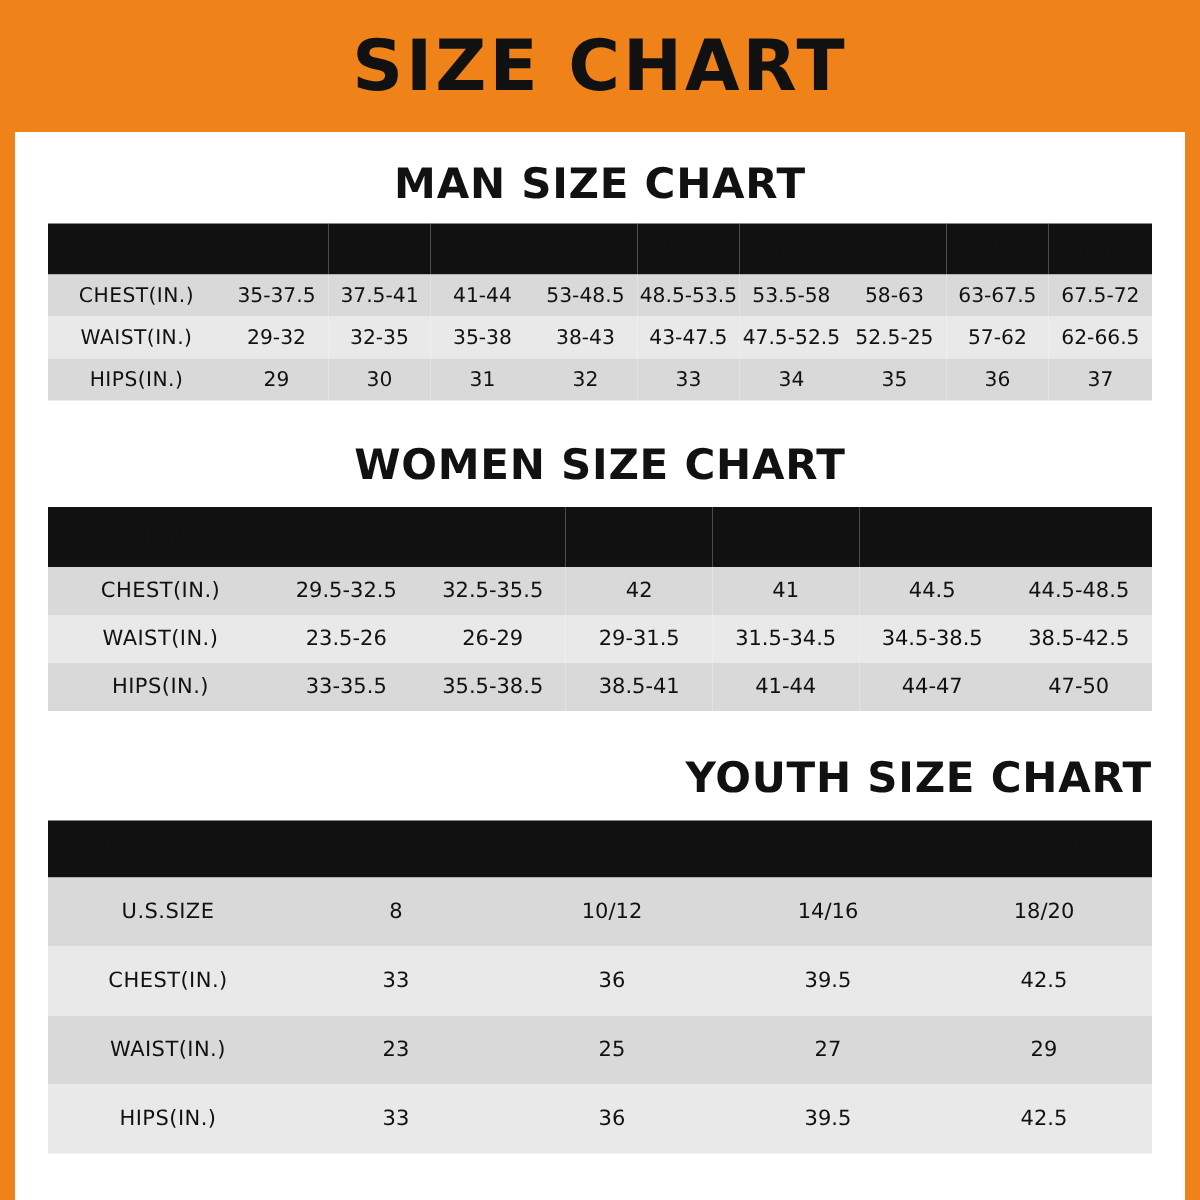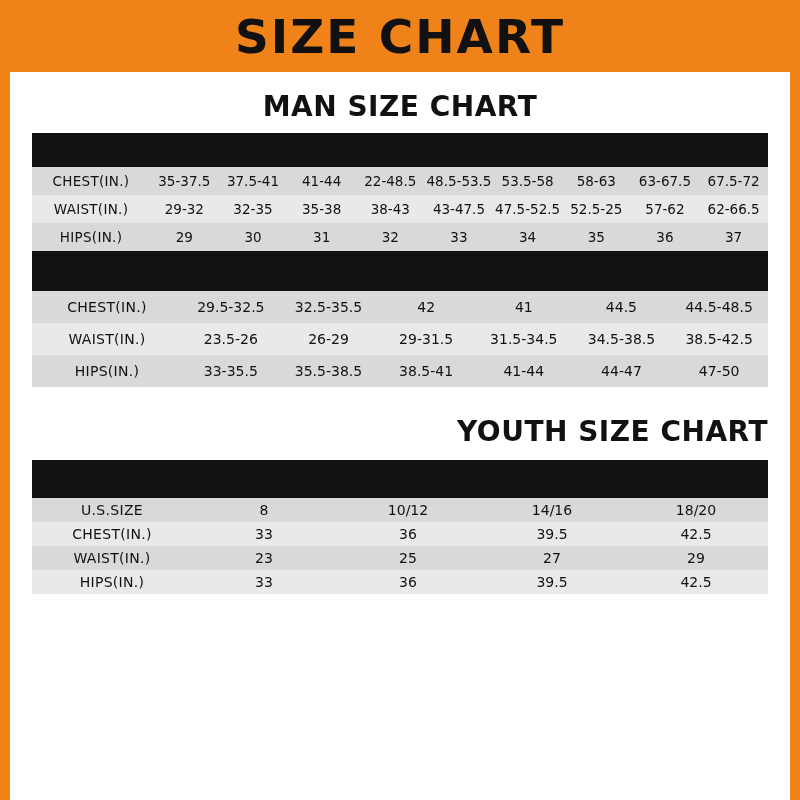--- a/index.html
+++ b/index.html
@@ -16,21 +16,21 @@
   .page {
     position: relative;
     width: 800px;
     height: 800px;
     background: #ffffff;
     box-sizing: border-box;
     border-left: 10px solid #ef8219;
     border-right: 10px solid #ef8219;
   }
   .banner {
-    height: 72px;
+    height: 88px;
     background: #ef8219;
     display: flex;
     align-items: center;
     justify-content: center;
     margin: 0 -10px;
   }
   .banner-title {
     font-family: "DejaVu Sans", sans-serif;
     font-weight: bold;
     font-size: 47px;
@@ -93,21 +93,21 @@
     text-align: center;
   }
 
   
   .men col.c0 { width: 118px; }
   
   .women col.c0 { width: 150px; }
   
   .youth col.c0 { width: 160px; }
   .youth thead th { height: 38px; font-size: 16px; }
-  .youth tbody td { height: 24px; font-size: 14px; }
+  .youth tbody td { height: 46px; font-size: 14px; }
   .women thead th { height: 40px; font-size: 17px; }
   .women tbody td { height: 32px; font-size: 14px; }
 
   .note {
     margin-top: 18px;
     text-align: center;
     color: #e2231a;
     font-family: "Liberation Sans", sans-serif;
     font-size: 16.5px;
     line-height: 1.45;
@@ -154,21 +154,21 @@
             <th>5XL</th>
             <th>6XL</th>
           </tr>
         </thead>
         <tbody>
           <tr>
             <td class="rowlabel">CHEST(IN.)</td>
             <td>35-37.5</td>
             <td>37.5-41</td>
             <td>41-44</td>
-            <td>22-48.5</td>
+            <td>53-48.5</td>
             <td>48.5-53.5</td>
             <td>53.5-58</td>
             <td>58-63</td>
             <td>63-67.5</td>
             <td>67.5-72</td>
           </tr>
           <tr class="alt">
             <td class="rowlabel">WAIST(IN.)</td>
             <td>29-32</td>
             <td>32-35</td>
@@ -190,20 +190,21 @@
             <td>34</td>
             <td>35</td>
             <td>36</td>
             <td>37</td>
           </tr>
         </tbody>
       </table>
     </div>
 
     <div class="sec2">
+      <div class="section-title">WOMEN SIZE CHART</div>
       <table class="size-table women">
         <colgroup>
             <col class="c0">
             <col>
             <col>
             <col>
             <col>
             <col>
             <col>
           </colgroup>

